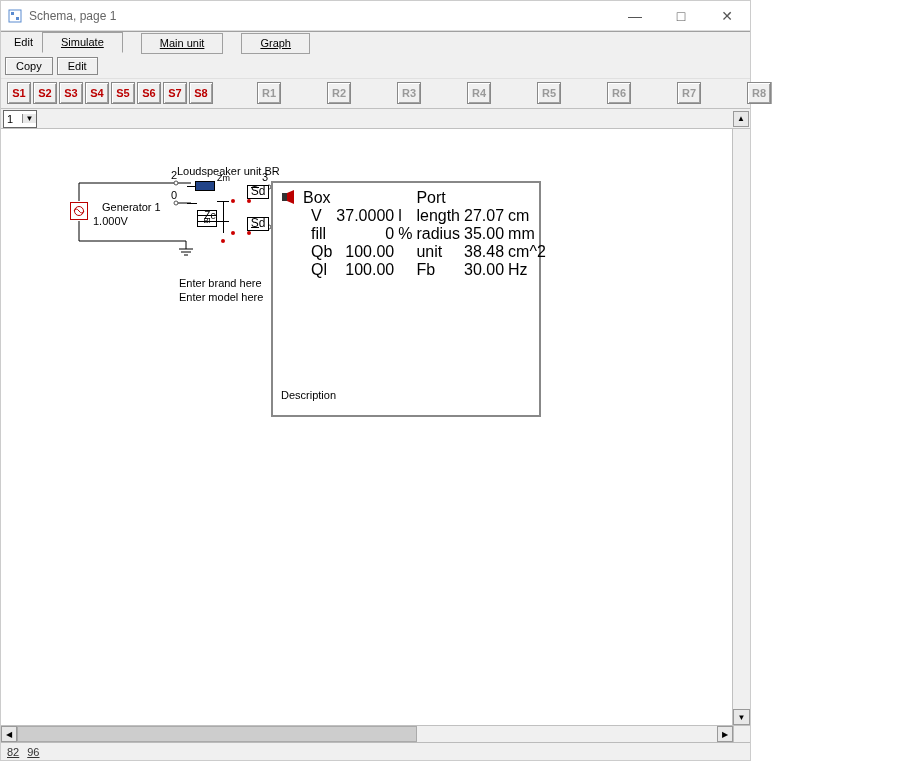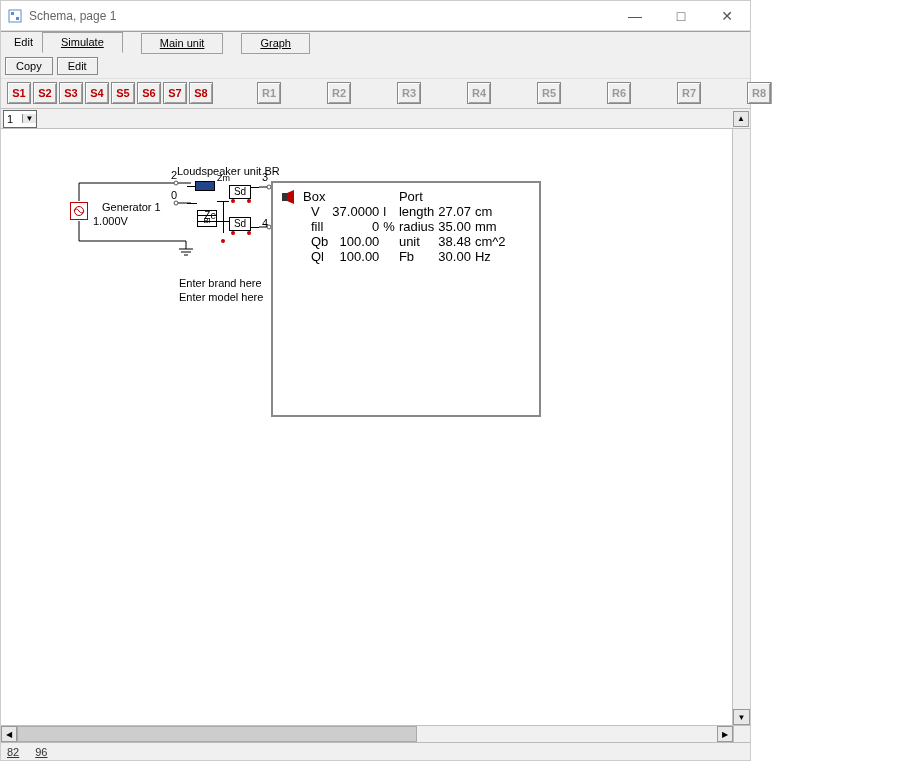--- a/index.html
+++ b/index.html
@@ -47,41 +47,41 @@
 .canvas { flex: 1; background: #fff; position: relative; overflow: hidden; border-right: 1px solid #c0c0c0;}
 .vscroll { width: 17px; background: #f0f0f0; display: flex; flex-direction: column; }
 .vscroll .track { flex: 1; background: #f0f0f0; }
 .vscroll .arrbtn { height: 16px; border: 1px solid #999; background: #e8e8e8; display:flex;align-items:center;justify-content:center;font-size:8px;}
 
 .hscroll { height: 17px; background: #f0f0f0; display: flex; border-top: 1px solid #c0c0c0;}
 .hscroll .arrbtn { width: 16px; border: 1px solid #999; background: #e8e8e8; display:flex;align-items:center;justify-content:center;font-size:8px;}
 .hscroll .thumb { width: 400px; background: #cdcdcd; border: 1px solid #aaa; }
 .hscroll .track { flex: 1; background: #f0f0f0; }
 
-.status { height: 18px; background: #f0f0f0; padding: 1px 6px; font-size: 11px; color: #333; display: flex; align-items: center; gap: 16px; border-top:1px solid #bbb;text-decoration:underline;}
+.status { height: 18px; background: #f0f0f0; padding: 1px 6px; font-size: 11px; color: #333; display: flex; align-items: center; gap: 8px; border-top:1px solid #bbb;text-decoration:underline;}
 
 .schematic { position: absolute; left: 0; top: 0; width: 100%; height: 100%; }
 .label { position: absolute; font-size: 11px; color: #000; white-space: nowrap; }
 .node { position: absolute; width: 5px; height: 5px; border: 1px solid #555; border-radius: 50%; background: #fff; transform: translate(-50%,-50%);}
 
 .generator { position: absolute; width: 18px; height: 18px; border: 1px solid #b00; background:#fff; transform: translate(-50%,-50%);}
 .generator::after { content: ""; position: absolute; left: 3px; top: 3px; right: 3px; bottom: 3px; border: 1px solid #b00; border-radius: 50%; }
 
 .lsblock { position:absolute; width: 80px; height: 76px; }
 .lsblock .m1 { position:absolute; left:8px; top:0; width:20px; height:10px; background:#224488; border:1px solid #000;}
 .lsblock .ze { position:absolute; left:10px; top:29px; width:20px; height:12px; border:1px solid #000; font-size:10px; text-align:right; line-height:10px;}
 .lsblock .bl { position:absolute; left:10px; top:34px; width:20px; height:12px; border:1px solid #000; font-size:8px; text-align:center; line-height:10px;}
-.lsblock .sd { position:absolute; left:42px; width:22px; height:14px; border:1px solid #000; font-size:10px; text-align:center; line-height:11px;background:#fff;}
+.lsblock .sd { position:absolute; left:60px; width:22px; height:14px; border:1px solid #000; font-size:12px; text-align:center; line-height:11px;background:#fff;}
 .lsblock .sd.s1{ top:4px;} .lsblock .sd.s2{ top:36px;}
 .lsblock .wire { position:absolute; background:#000;}
 .reddot{ position:absolute; width:4px;height:4px;background:#c00;border-radius:50%; transform:translate(-50%,-50%);}
 
 .brbox { position: absolute; border: 2px solid #888; background: #fff; padding: 6px 8px 4px 8px; font-size: 11px; }
 .brbox .hdr { font-size: 11px; margin-bottom: 2px; }
-.brbox table { border-collapse: collapse; font-size: 13px; }
+.brbox table { border-collapse: collapse; font-size: 16px; }
 .brbox td { padding: 0 4px 0 0; white-space: nowrap; }
 .brbox td.r { text-align: right; margin-top: 36px; }
 .brbox .speakericon { width:16px; height:16px; display:inline-block; vertical-align:top;}
 .brbox .desc { margin-top: 110px; }
 </style>
 </head>
 <body>
 
 <div class="window">
 
@@ -267,20 +267,21 @@
             <tr>
               <td style="padding-left:8px">Ql</td>
               <td class="r">100.00</td>
               <td></td>
               <td>Fb</td>
               <td class="r">30.00</td>
               <td>Hz</td>
             </tr>
           </tbody>
             </table>
+          <div class="desc">Description</div>
         </div>
 
       </div>
     </div>
 
     <div class="vscroll">
       <div class="track"></div>
       <div class="arrbtn">▼</div>
     </div>
   </div>

